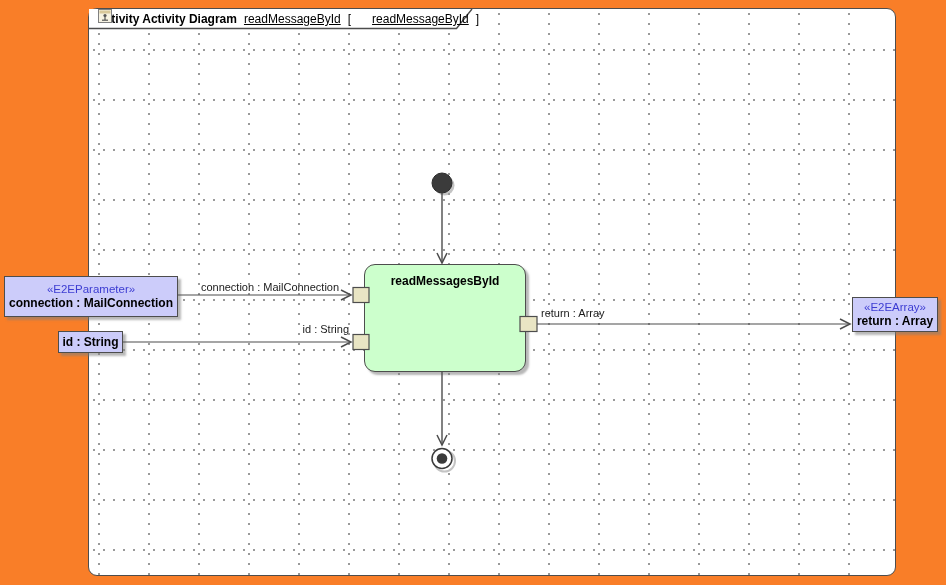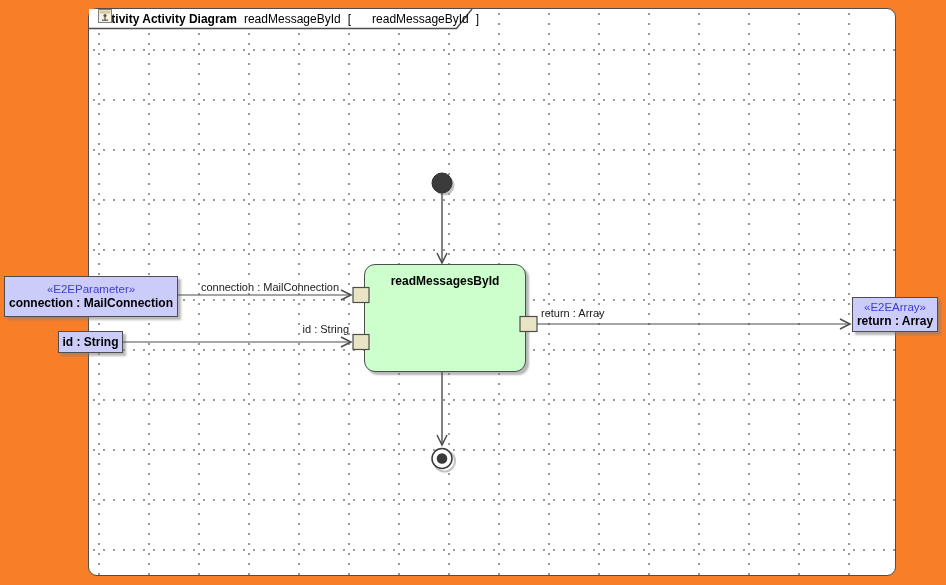--- a/index.html
+++ b/index.html
@@ -32,21 +32,21 @@
     width:384px;height:21px;
     border-top-left-radius:8px;
   }
   .frame-tab svg{position:absolute;left:0;top:0;}
   .frame-tab .tab-text{
     position:absolute;left:9px;top:0;height:20px;
     display:flex;align-items:center;white-space:nowrap;
     font-size:12px;color:#000;
   }
   .tab-text .kw{font-weight:bold;margin-right:7px;}
-  .tab-text .nm{margin-right:4px;}
+  .tab-text .nm{margin-right:4px;text-decoration:underline;}
   .tab-text .br{margin:0 3px;}
   .dg-icon{display:inline-block;width:14px;height:14px;margin:0 2px;vertical-align:middle;}
   
   .obj-box{
     position:absolute;
     background:#CCCCFA;
     border:1px solid #4d4d4d;
     box-shadow:3px 3px 2px rgba(125,125,125,0.55);
     display:flex;flex-direction:column;align-items:center;justify-content:center;
     line-height:1.25;

